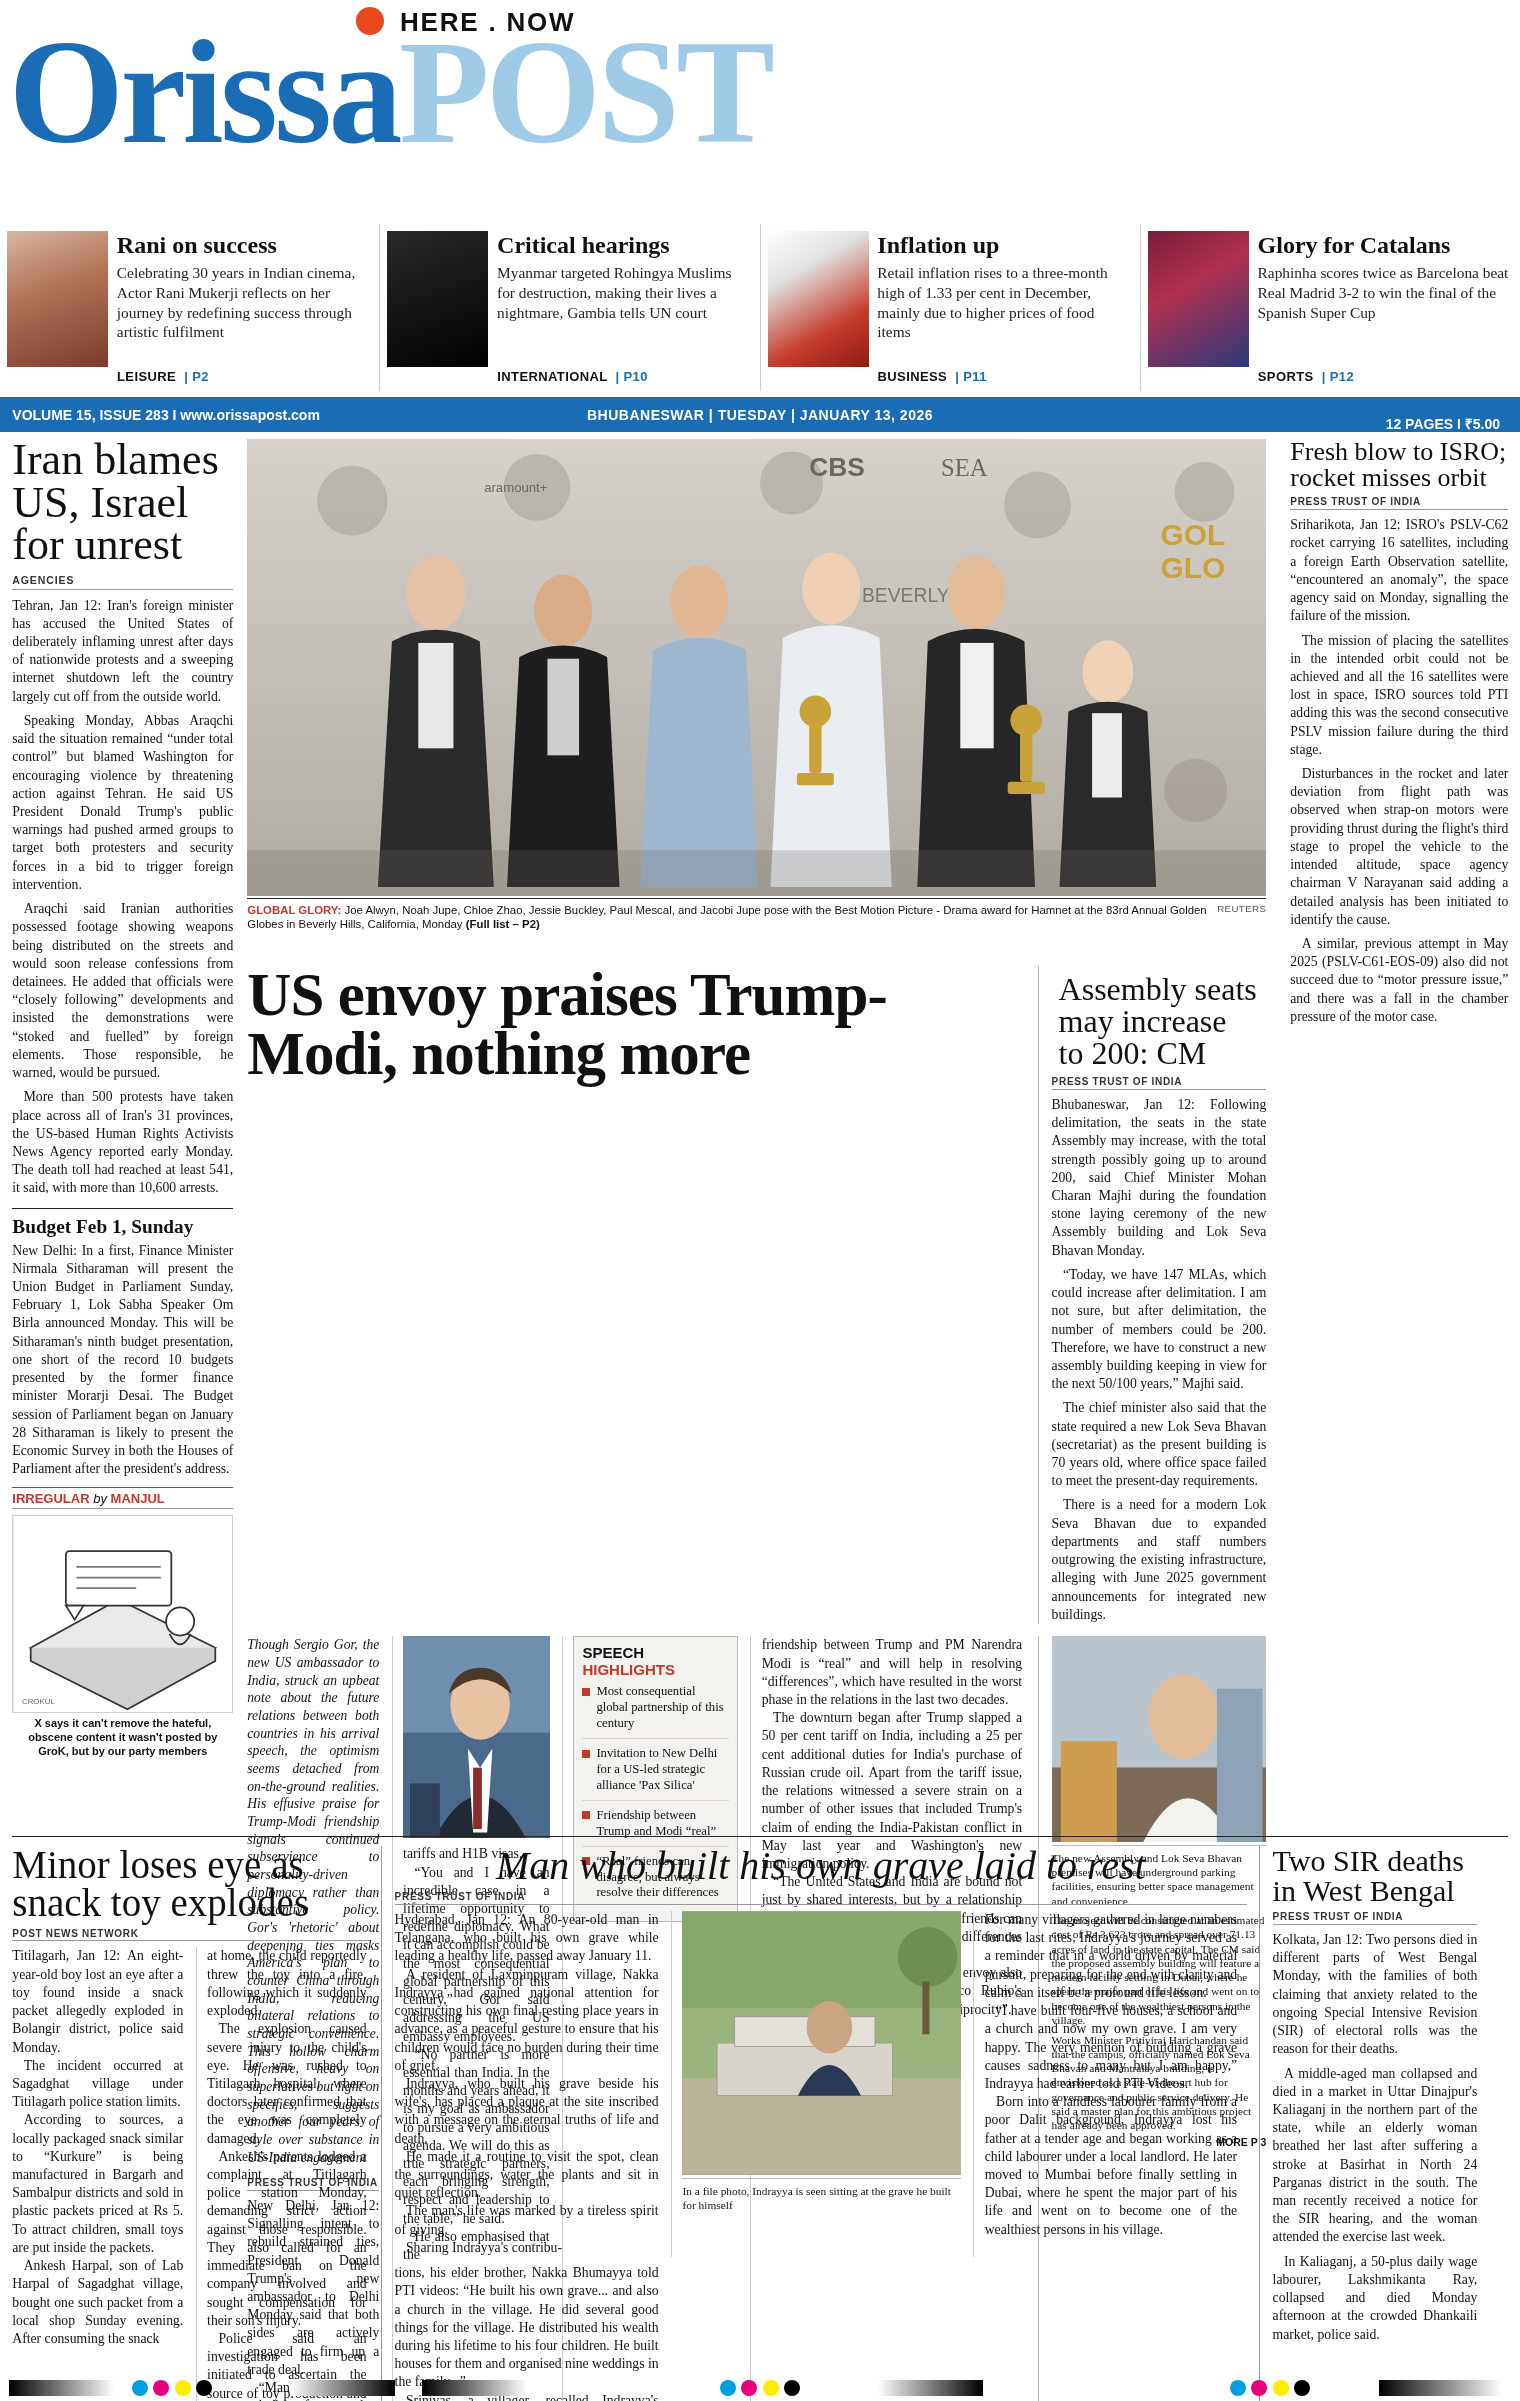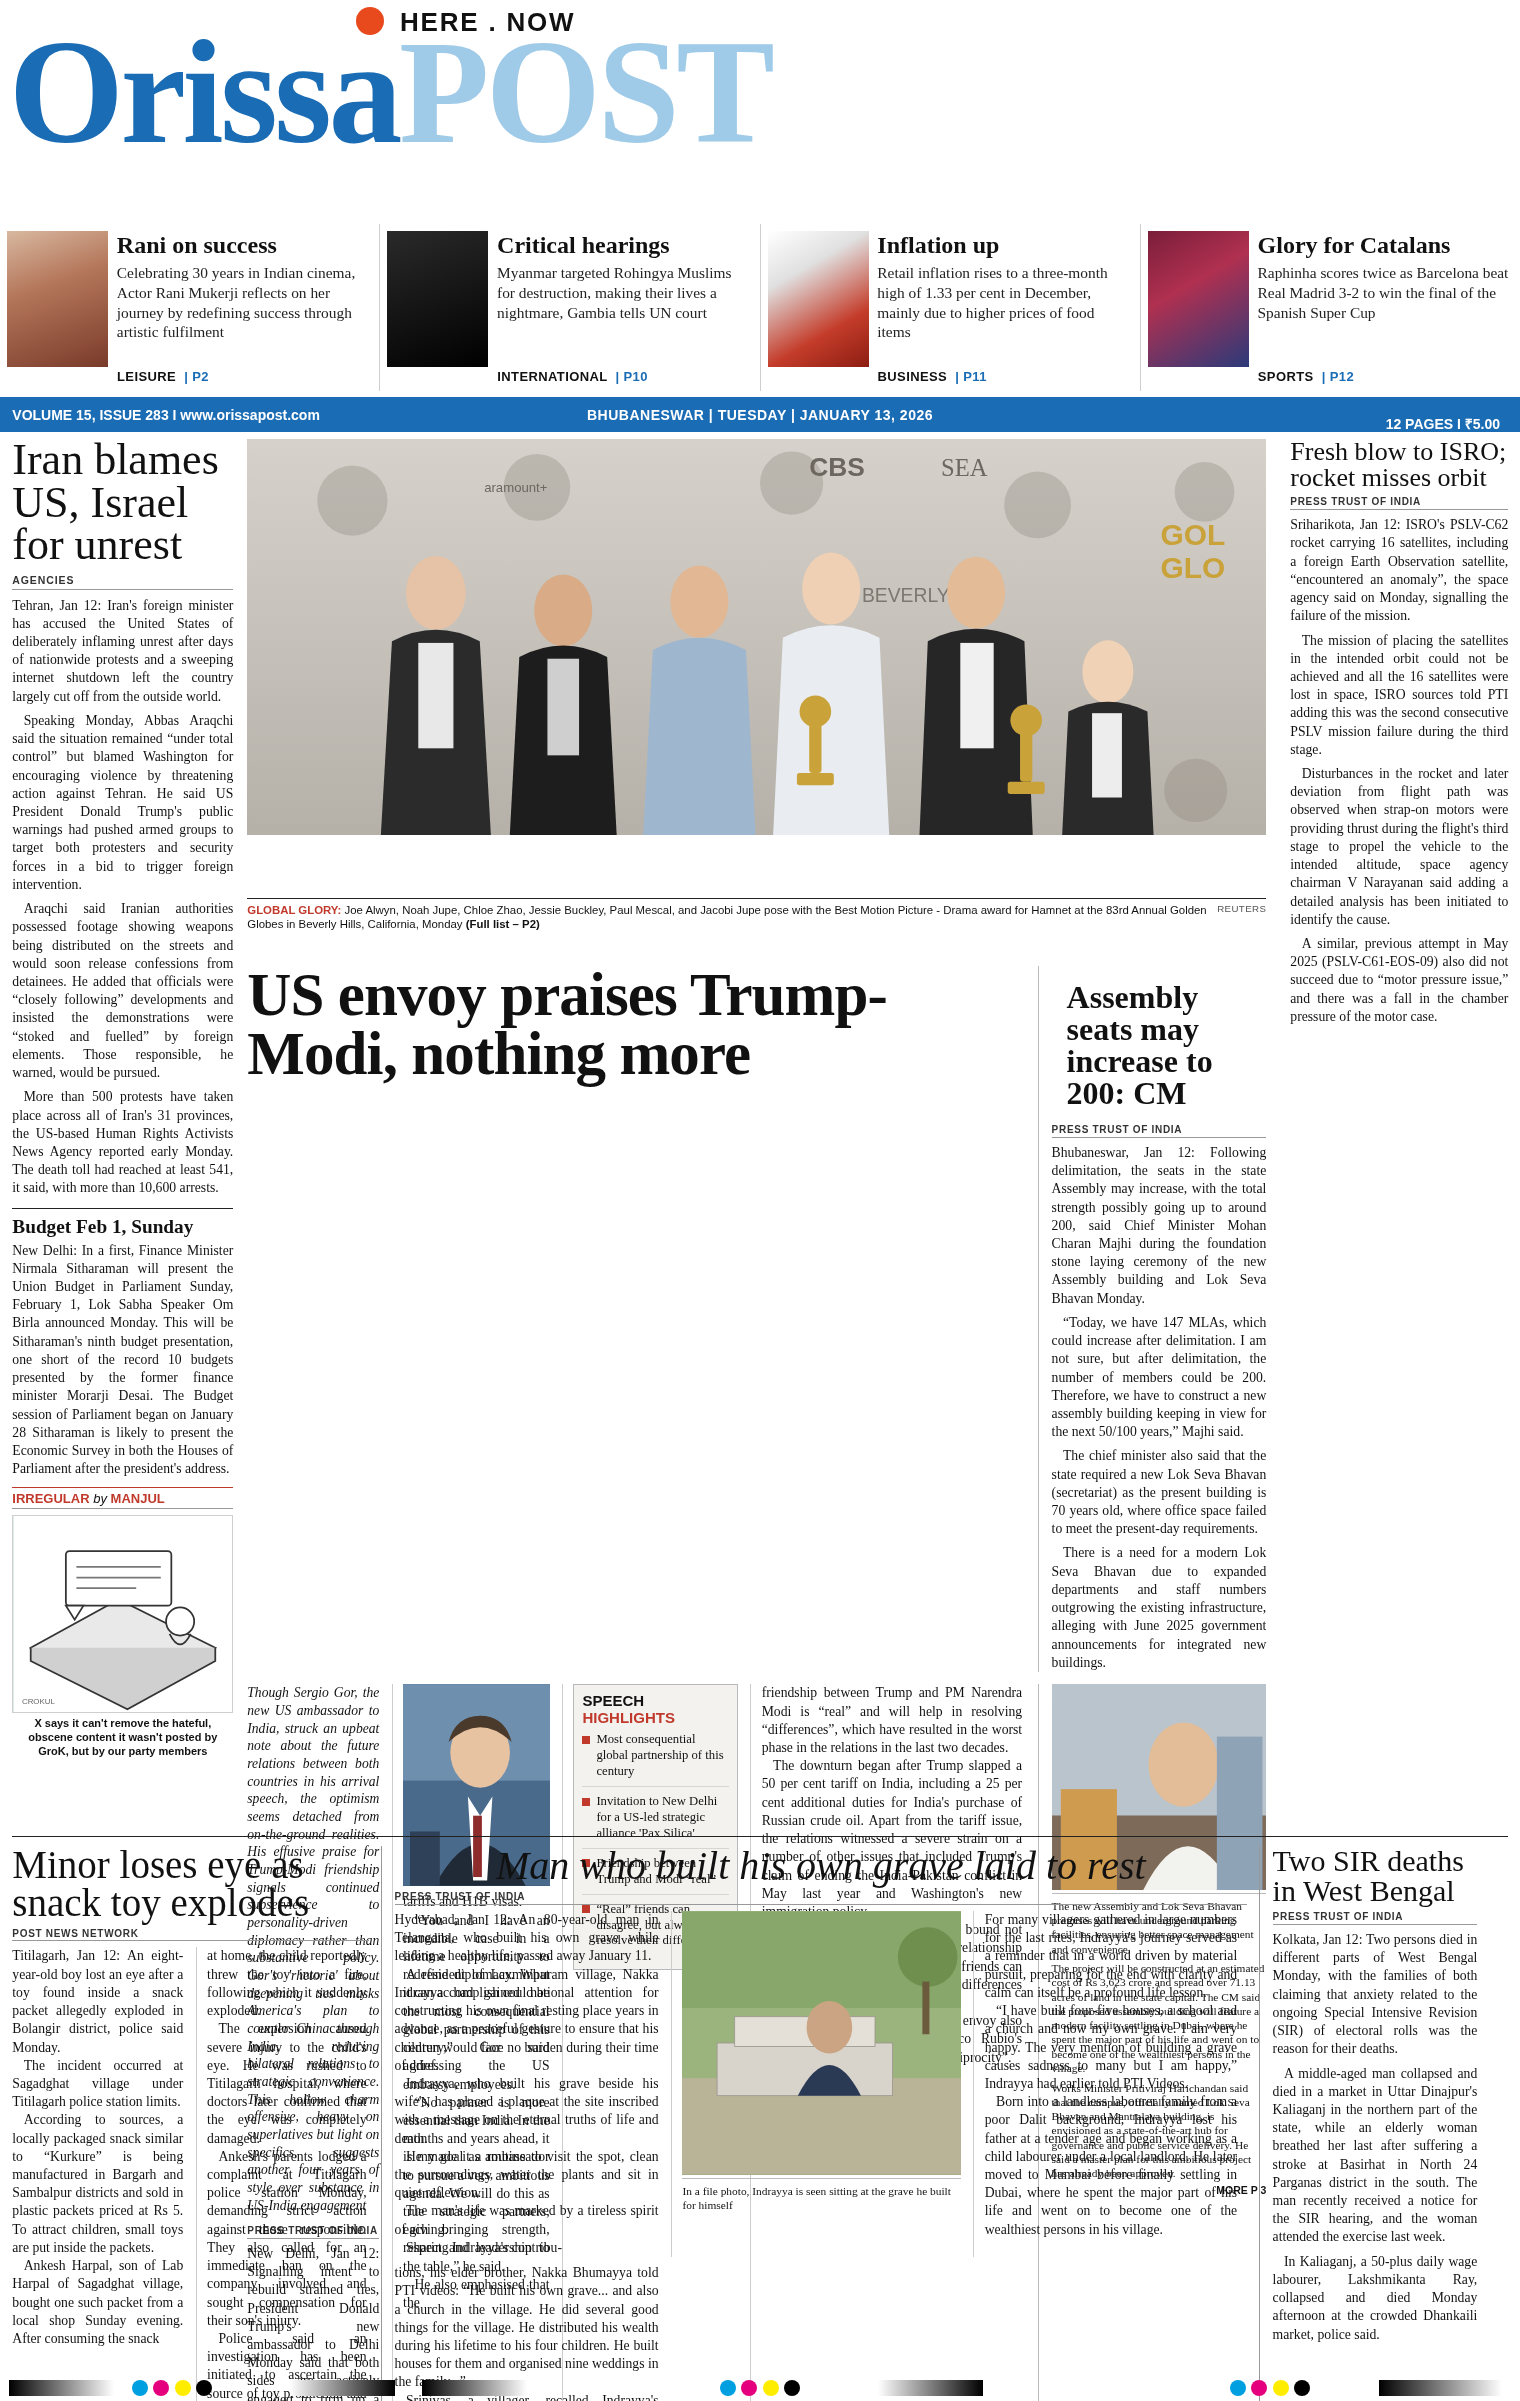--- a/index.html
+++ b/index.html
@@ -88,21 +88,21 @@
     padding-bottom:2.6px; margin:7px 0 7px 0;
   }
   .bodytext {
     font-size:13.7px; line-height:1.33; text-align:justify;
     font-family:"Liberation Serif", serif; color:#111;
   }
   .bodytext p { margin:6px 0 0 0; text-indent:11.4px; }
   .bodytext p:first-child { text-indent:0; }
   
   .photo-main {
-    position:absolute; left:235px; top:0; width:1019px; height:396px;
+    position:absolute; left:235px; top:0; width:1019px; height:457px;
     background:linear-gradient(#d9d5cf,#b9b4ad);
     overflow:hidden;
   }
   .caption-strip {
     position:absolute; left:235px; top:459px; width:1019px;
     font-family:"Liberation Sans", sans-serif; font-size:11.4px; line-height:1.3;
     padding-top:3.5px; border-top:0.9px solid #222;
   }
   .caption-strip .kicker { color:#c0392b; font-weight:bold; }
   .caption-strip .credit { float:right; color:#555; font-size:9.7px; letter-spacing:0.4px; }
@@ -374,21 +374,21 @@
       <p>A similar, previous attempt in May 2025 (PSLV-C61-EOS-09) also did not succeed due to “motor pressure issue,” and there was a fall in the chamber pressure of the motor case.</p>
     </div>
   </div>
 
   <div style="position:absolute;left:235px;top:527px;width:1019px;">
     <div style="display:flex;">
       <div style="width:791px;padding-right:14px;">
         <h1 class="big-head">US envoy praises Trump-Modi, nothing more</h1>
       </div>
       <div style="width:228px;border-left:0.9px solid #bbb;padding-left:12.3px;">
-        <h2 style="font-size:32px;line-height:1.0;margin:15px;font-family:'Liberation Serif',serif;font-weight:bold;">Assembly seats may increase to 200: CM</h2>
+        <h2 style="font-size:32px;line-height:1.0;margin:7px;font-family:'Liberation Serif',serif;font-weight:normal;">Assembly seats may increase to 200: CM</h2>
         <div class="small-caps-src">PRESS TRUST OF INDIA</div>
         <div class="bodytext">
           <p>Bhubaneswar, Jan 12: Following delimitation, the seats in the state Assembly may increase, with the total strength possibly going up to around 200, said Chief Minister Mohan Charan Majhi during the foundation stone laying ceremony of the new Assembly building and Lok Seva Bhavan Monday.</p>
           <p>“Today, we have 147 MLAs, which could increase after delimitation. I am not sure, but after delimitation, the number of members could be 200. Therefore, we have to construct a new assembly building keeping in view for the next 50/100 years,” Majhi said.</p>
           <p>The chief minister also said that the state required a new Lok Seva Bhavan (secretariat) as the present building is 70 years old, where office space failed to meet the present-day requirements.</p>
           <p>There is a need for a modern Lok Seva Bhavan due to expanded departments and staff numbers outgrowing the existing infrastructure, alleging with June 2025 government announcements for integrated new buildings.</p>
         </div>
       </div>
     </div>
 

